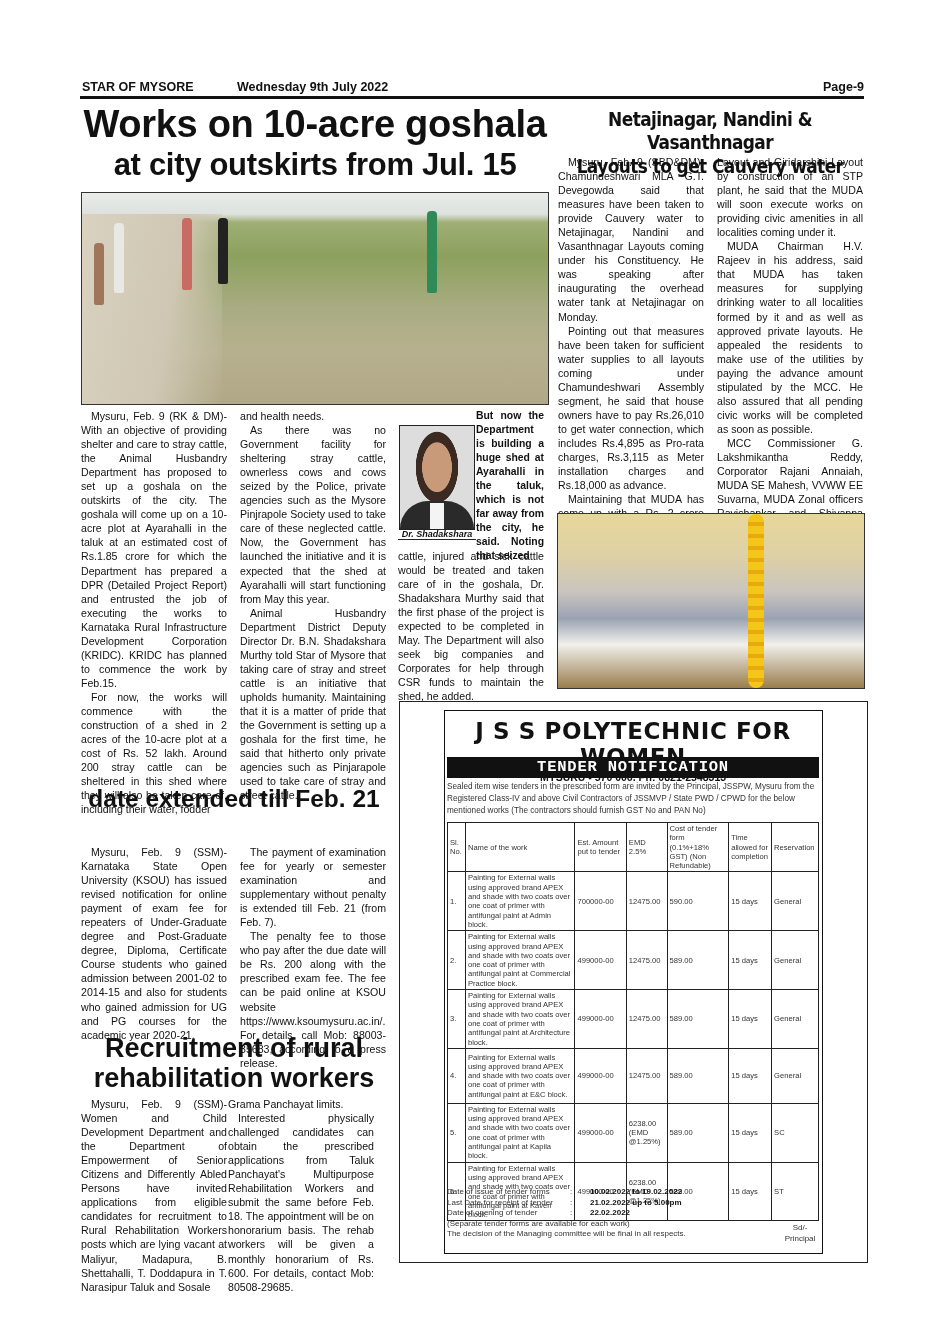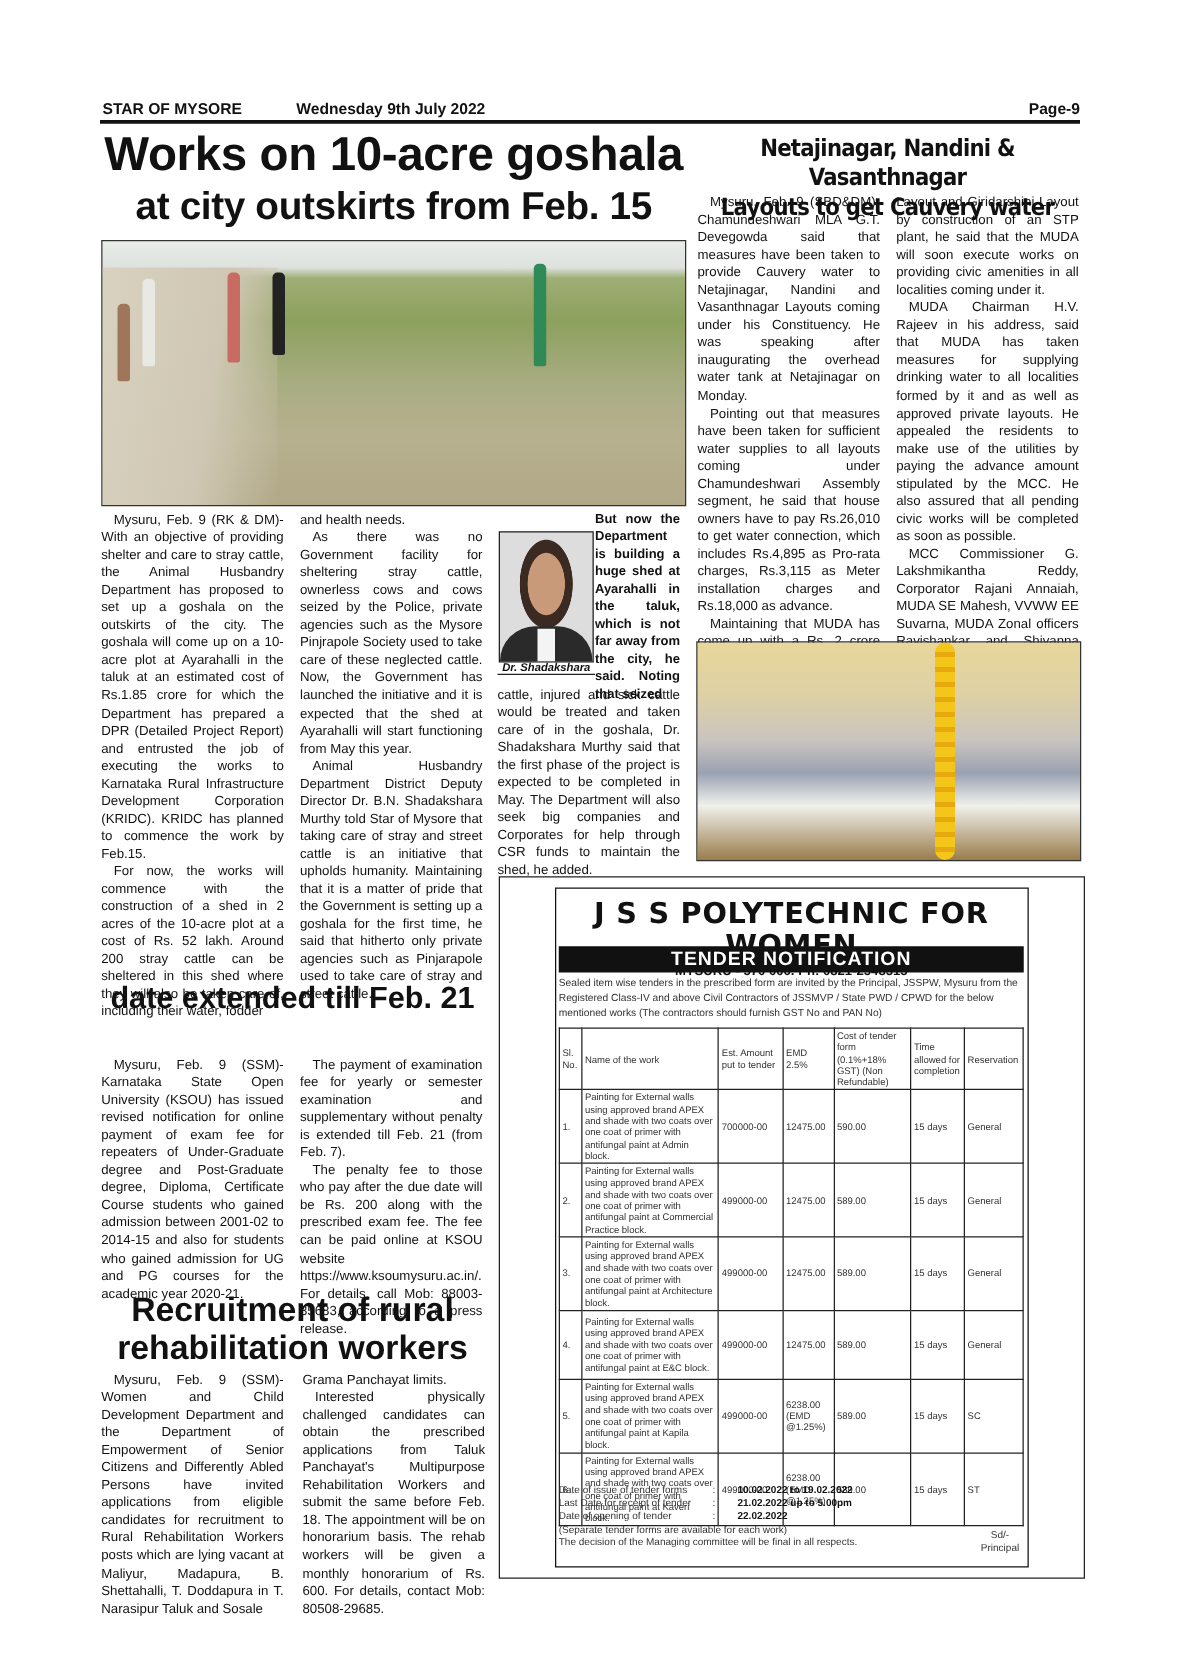--- a/index.html
+++ b/index.html
@@ -24,21 +24,21 @@
   .portrait .suit{position:absolute;left:0;bottom:0;width:74px;height:28px;background:#2a2a2a;border-radius:30px 30px 0 0;}
   .portrait .shirt{position:absolute;left:30px;bottom:0;width:14px;height:26px;background:#f4f4f4;}
   .cap{left:398px;top:529px;width:78px;font-size:9px;font-style:italic;font-weight:bold;text-align:center;border-bottom:1px solid #222;}
   .hl3{left:80px;top:785px;width:308px;font-weight:bold;font-size:24.5px;line-height:28px;text-align:center;}
   .hl4{left:80px;top:1033px;width:308px;font-weight:bold;font-size:27px;line-height:30px;text-align:center;}
   .adouter{left:399px;top:701px;width:467px;height:560px;border:1.5px solid #222;}
   .adinner{left:444px;top:710px;width:377px;height:542px;border:1.5px solid #111;}
   .adinst{left:447px;top:718px;width:372px;text-align:center;}
   .adinst .n{font-weight:bold;font-size:23px;letter-spacing:0.6px;font-family:"DejaVu Sans",sans-serif;}
   .adinst .a{font-weight:bold;font-size:10.5px;margin-top:1px;}
-  .tbanner{left:447px;top:757px;width:372px;height:21px;background:#111;color:#fff;font-weight:bold;font-size:15.5px;text-align:center;line-height:21px;letter-spacing:0.8px;font-family:Liberation Sans, sans-serif;}
+  .tbanner{left:447px;top:757px;width:372px;height:21px;background:#111;color:#fff;font-weight:bold;font-size:15.5px;text-align:center;line-height:21px;letter-spacing:0.8px;font-family:Liberation Mono, monospace;}
   .intro{left:447px;top:781px;width:372px;font-size:8.2px;line-height:12px;color:#333;}
   table.tender{position:absolute;left:447px;top:822px;width:372px;border-collapse:collapse;font-size:7.6px;color:#333;}
   table.tender td,table.tender th{border:1px solid #222;padding:1px 2px;text-align:left;font-weight:normal;line-height:9.3px;}
   table.tender th{height:32px;}
   table.tender td.work{text-align:left;width:110px;}
   table.tender tr.row td{height:52px;}
   .dates{left:447px;top:1187px;width:372px;font-size:8px;line-height:10.5px;color:#333;}
   .dates .row{display:flex;}
   .dates .k{width:123px;}
   .dates .c{width:20px;}
@@ -49,21 +49,21 @@
 <body>
 
 <div class="abs masthead">
   <span class="l">STAR OF MYSORE</span>
   <span class="m">Wednesday 9th July 2022</span>
   <span class="r">Page-9</span>
 </div>
 
 <div class="abs hl1">
   <div>Works on 10-acre goshala</div>
-  <div class="l2">at city outskirts from Feb. 15</div>
+  <div class="l2">at city outskirts from Jul. 15</div>
 </div>
 
 <div class="abs photo field">
   <div class="path"></div>
   <div class="person" style="left:12px;top:50px;height:62px;background:#a0765a;"></div>
   <div class="person" style="left:32px;top:30px;height:70px;background:#e8e8e4;"></div>
   <div class="person" style="left:100px;top:25px;height:72px;background:#c86b62;"></div>
   <div class="person" style="left:136px;top:25px;height:66px;background:#222;"></div>
   <div class="person" style="left:345px;top:18px;height:82px;background:#2f8a58;"></div>
 </div>
@@ -118,21 +118,21 @@
   <p>The penalty fee to those who pay after the due date will be Rs. 200 along with the prescribed exam fee. The fee can be paid online at KSOU website https://www.ksoumysuru.ac.in/. For details, call Mob: 88003-35683, according to a press release.</p>
 </div>
 
 <div class="abs hl4">
   <div>Recruitment of rural</div>
   <div>rehabilitation workers</div>
 </div>
 <div class="abs body" style="left:81px;top:1097px;width:146px;">
   <p>Mysuru, Feb. 9 (SSM)- Women and Child Development Department and the Department of Empowerment of Senior Citizens and Differently Abled Persons have invited applications from eligible candidates for recruitment to Rural Rehabilitation Workers posts which are lying vacant at Maliyur, Madapura, B. Shettahalli, T. Doddapura in T. Narasipur Taluk and Sosale</p>
 </div>
-<div class="abs body" style="left:242px;top:1097px;width:146px;">
+<div class="abs body" style="left:228px;top:1097px;width:146px;">
   <p style="text-indent:0">Grama Panchayat limits.</p>
   <p>Interested physically challenged candidates can obtain the prescribed applications from Taluk Panchayat's Multipurpose Rehabilitation Workers and submit the same before Feb. 18. The appointment will be on honorarium basis. The rehab workers will be given a monthly honorarium of Rs. 600. For details, contact Mob: 80508-29685.</p>
 </div>
 
 <div class="abs adouter"></div>
 <div class="abs adinner"></div>
 <div class="abs adinst">
   <div class="n">J S S POLYTECHNIC FOR WOMEN</div>
   <div class="a">MYSURU - 570 006. Ph: 0821-2548313</div>
 </div>

